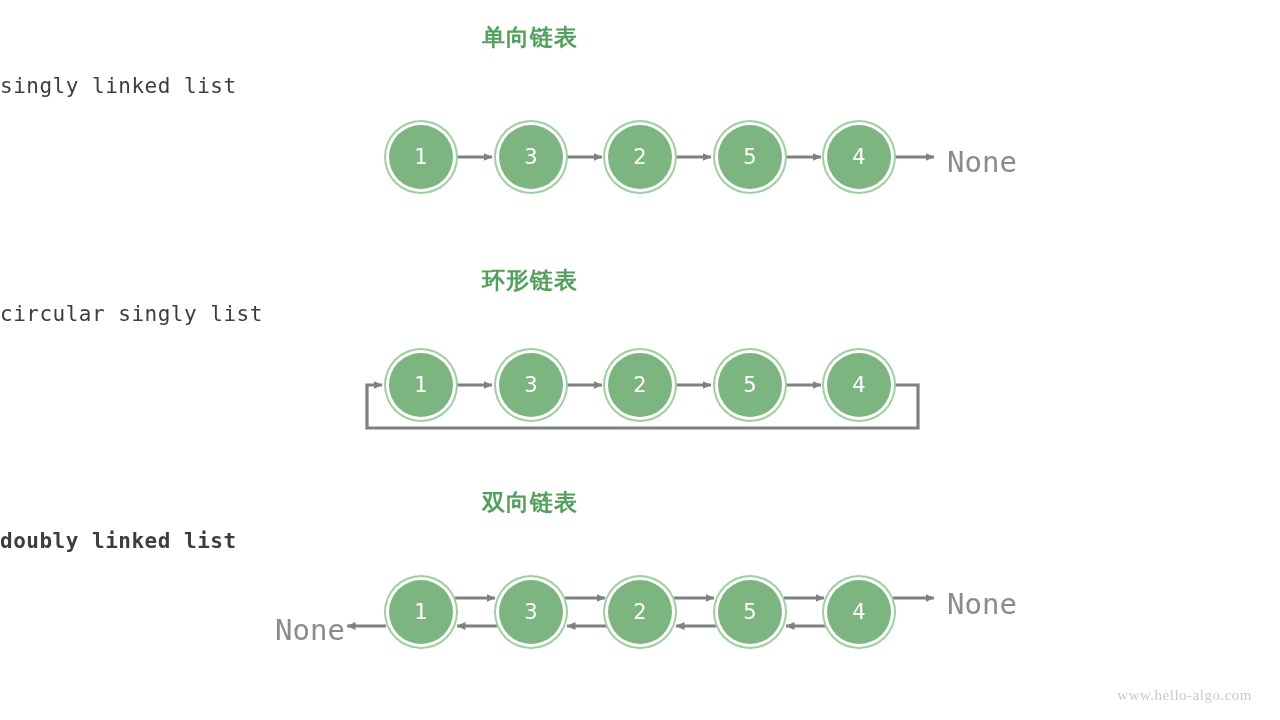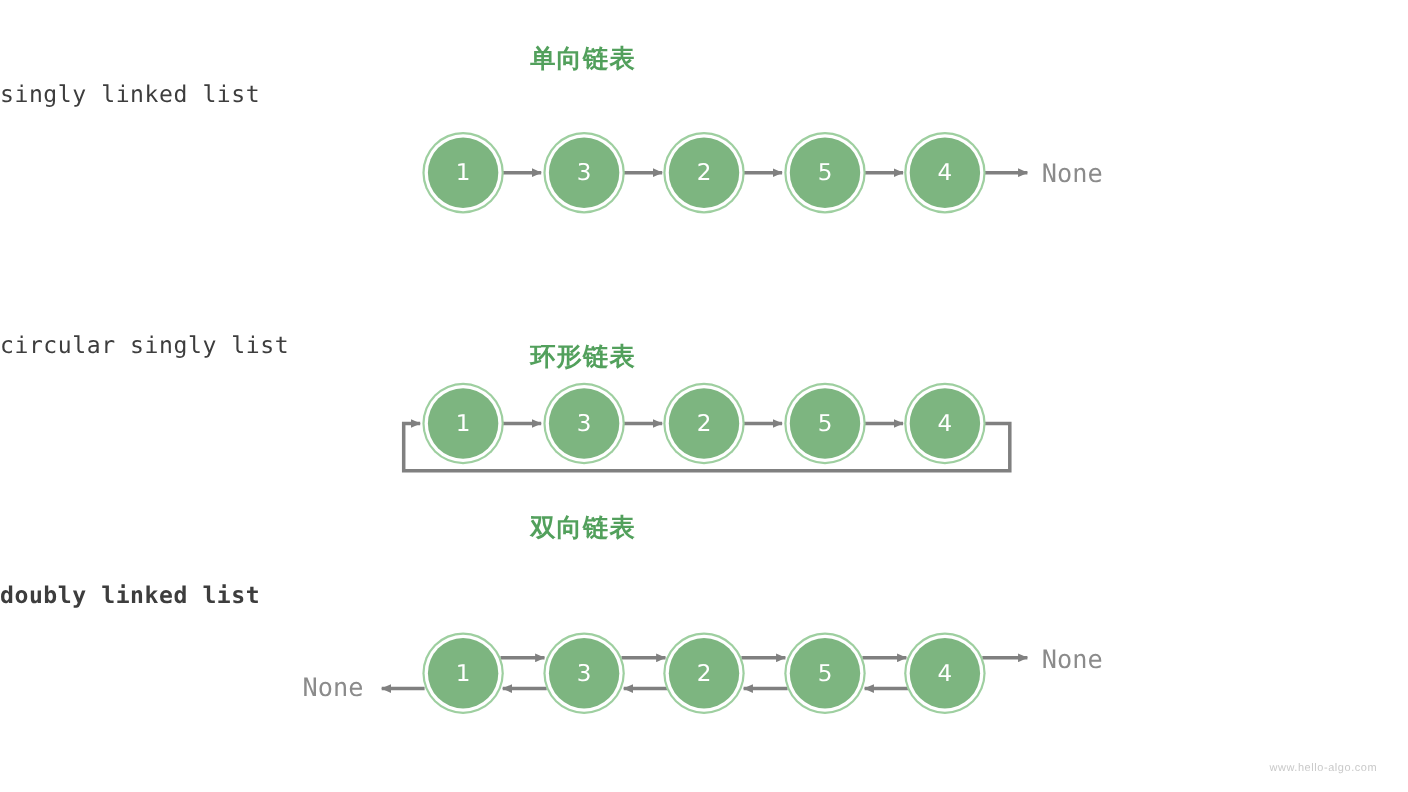--- a/index.html
+++ b/index.html
@@ -59,42 +59,42 @@
     align-items: center;
     justify-content: center;
     color: #ffffff;
     font-family: "DejaVu Sans", sans-serif;
     font-size: 21px;
     line-height: 1;
   }
   .none-label {
     position: absolute;
     font-family: "DejaVu Sans Mono", monospace;
-    font-size: 23px;
+    font-size: 29px;
     color: #8b8b8b;
     white-space: nowrap;
   }
   .watermark {
     position: absolute;
     right: 28px;
     bottom: 16px;
-    font-family: Liberation Sans, sans-serif;
-    font-size: 10px;
+    font-family: Liberation Serif, serif;
+    font-size: 15px;
     color: #c9c9c9;
     letter-spacing: 0.5px;
     white-space: nowrap;
   }
 </style>
 </head>
 <body>
 
 <div class="stage">
 
   <div class="section">
-    <div class="sec-title" style="top:38px;">单向链表</div>
+    <div class="sec-title" style="top:22px;">单向链表</div>
     <div class="sec-sub" style="top:74px;">singly linked list</div>
 
     <svg class="svg-layer">
       <defs>
         <marker id="ah" markerWidth="9" markerHeight="8" refX="8.5" refY="4" orient="auto" markerUnits="userSpaceOnUse">
           <path d="M0,0 L9,4 L0,8 z" fill="#808080"></path>
         </marker>
       </defs>
       <g stroke="#808080" stroke-width="3.2" fill="none" marker-end="url(#ah)">
         <line x1="457" y1="157" x2="492" y2="157"></line>
@@ -108,42 +108,42 @@
     <div class="node" style="left:389px; top:125px;">1</div>
     <div class="node" style="left:499px; top:125px;">3</div>
     <div class="node" style="left:608px; top:125px;">2</div>
     <div class="node" style="left:718px; top:125px;">5</div>
     <div class="node" style="left:827px; top:125px;">4</div>
 
     <div class="none-label" style="left:947px; top:145px;">None</div>
   </div>
 
   <div class="section">
-    <div class="sec-title" style="top:265px;margin-top:44px;">环形链表</div>
+    <div class="sec-title" style="top:265px;">环形链表</div>
     <div class="sec-sub" style="top:302px;">circular singly list</div>
 
     <svg class="svg-layer">
       <g stroke="#808080" stroke-width="3.2" fill="none" marker-end="url(#ah)">
         <line x1="457" y1="385" x2="492" y2="385"></line>
         <line x1="567" y1="385" x2="602" y2="385"></line>
         <line x1="676" y1="385" x2="711" y2="385"></line>
         <line x1="786" y1="385" x2="821" y2="385"></line>
       </g>
       <path d="M893,385 L918,385 L918,428 L367,428 L367,385 L382,385" stroke="#808080" stroke-width="3.2" fill="none" marker-end="url(#ah)"></path>
     </svg>
 
     <div class="node" style="left:389px; top:353px;">1</div>
     <div class="node" style="left:499px; top:353px;">3</div>
     <div class="node" style="left:608px; top:353px;">2</div>
     <div class="node" style="left:718px; top:353px;">5</div>
     <div class="node" style="left:827px; top:353px;">4</div>
   </div>
 
   <div class="section">
-    <div class="sec-title" style="top:464px;">双向链表</div>
+    <div class="sec-title" style="top:487px;">双向链表</div>
     <div class="sec-sub" style="top:529px;font-weight:bold;">doubly linked list</div>
 
     <svg class="svg-layer">
       <g stroke="#808080" stroke-width="3.2" fill="none" marker-end="url(#ah)">
 
         <line x1="455" y1="598" x2="495" y2="598"></line>
         <line x1="565" y1="598" x2="605" y2="598"></line>
         <line x1="674" y1="598" x2="714" y2="598"></line>
         <line x1="784" y1="598" x2="824" y2="598"></line>
         <line x1="893" y1="598" x2="934" y2="598"></line>

